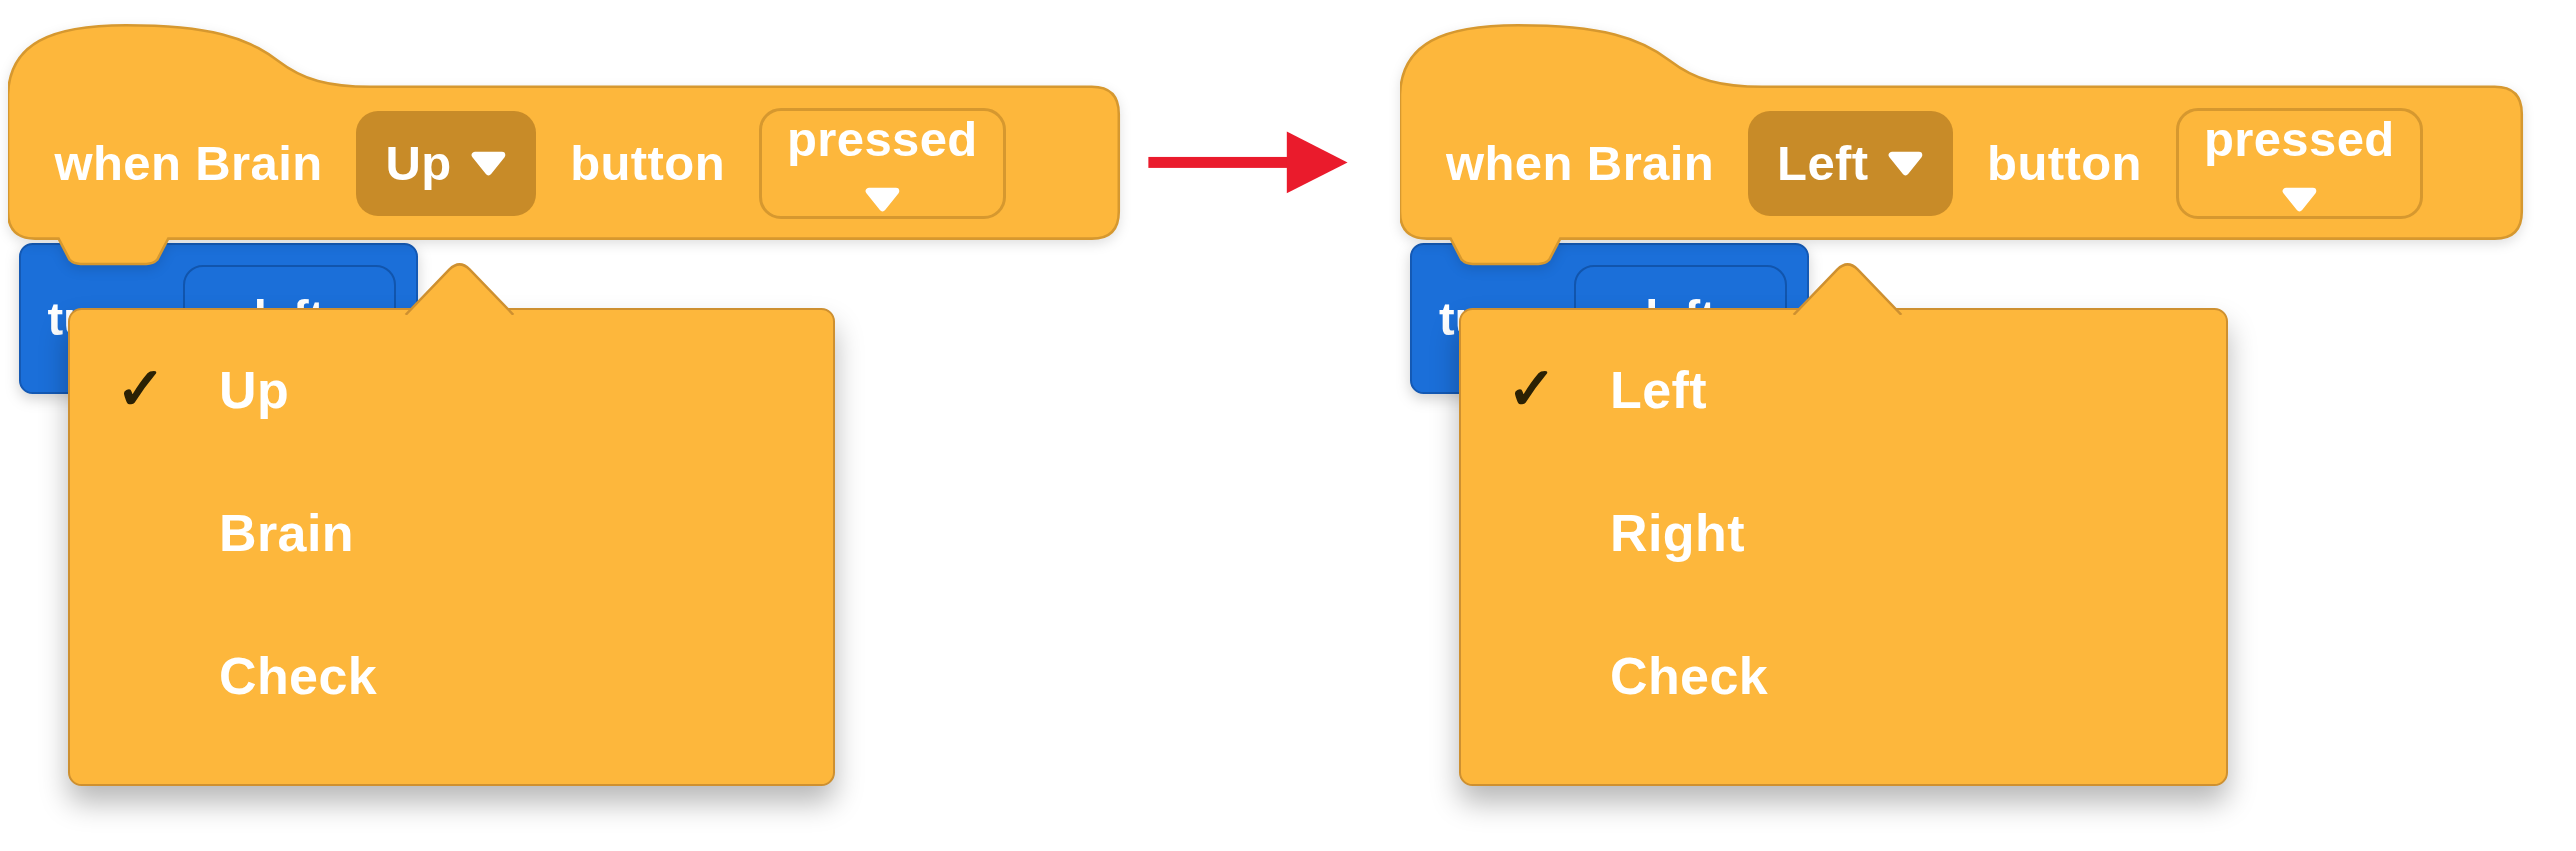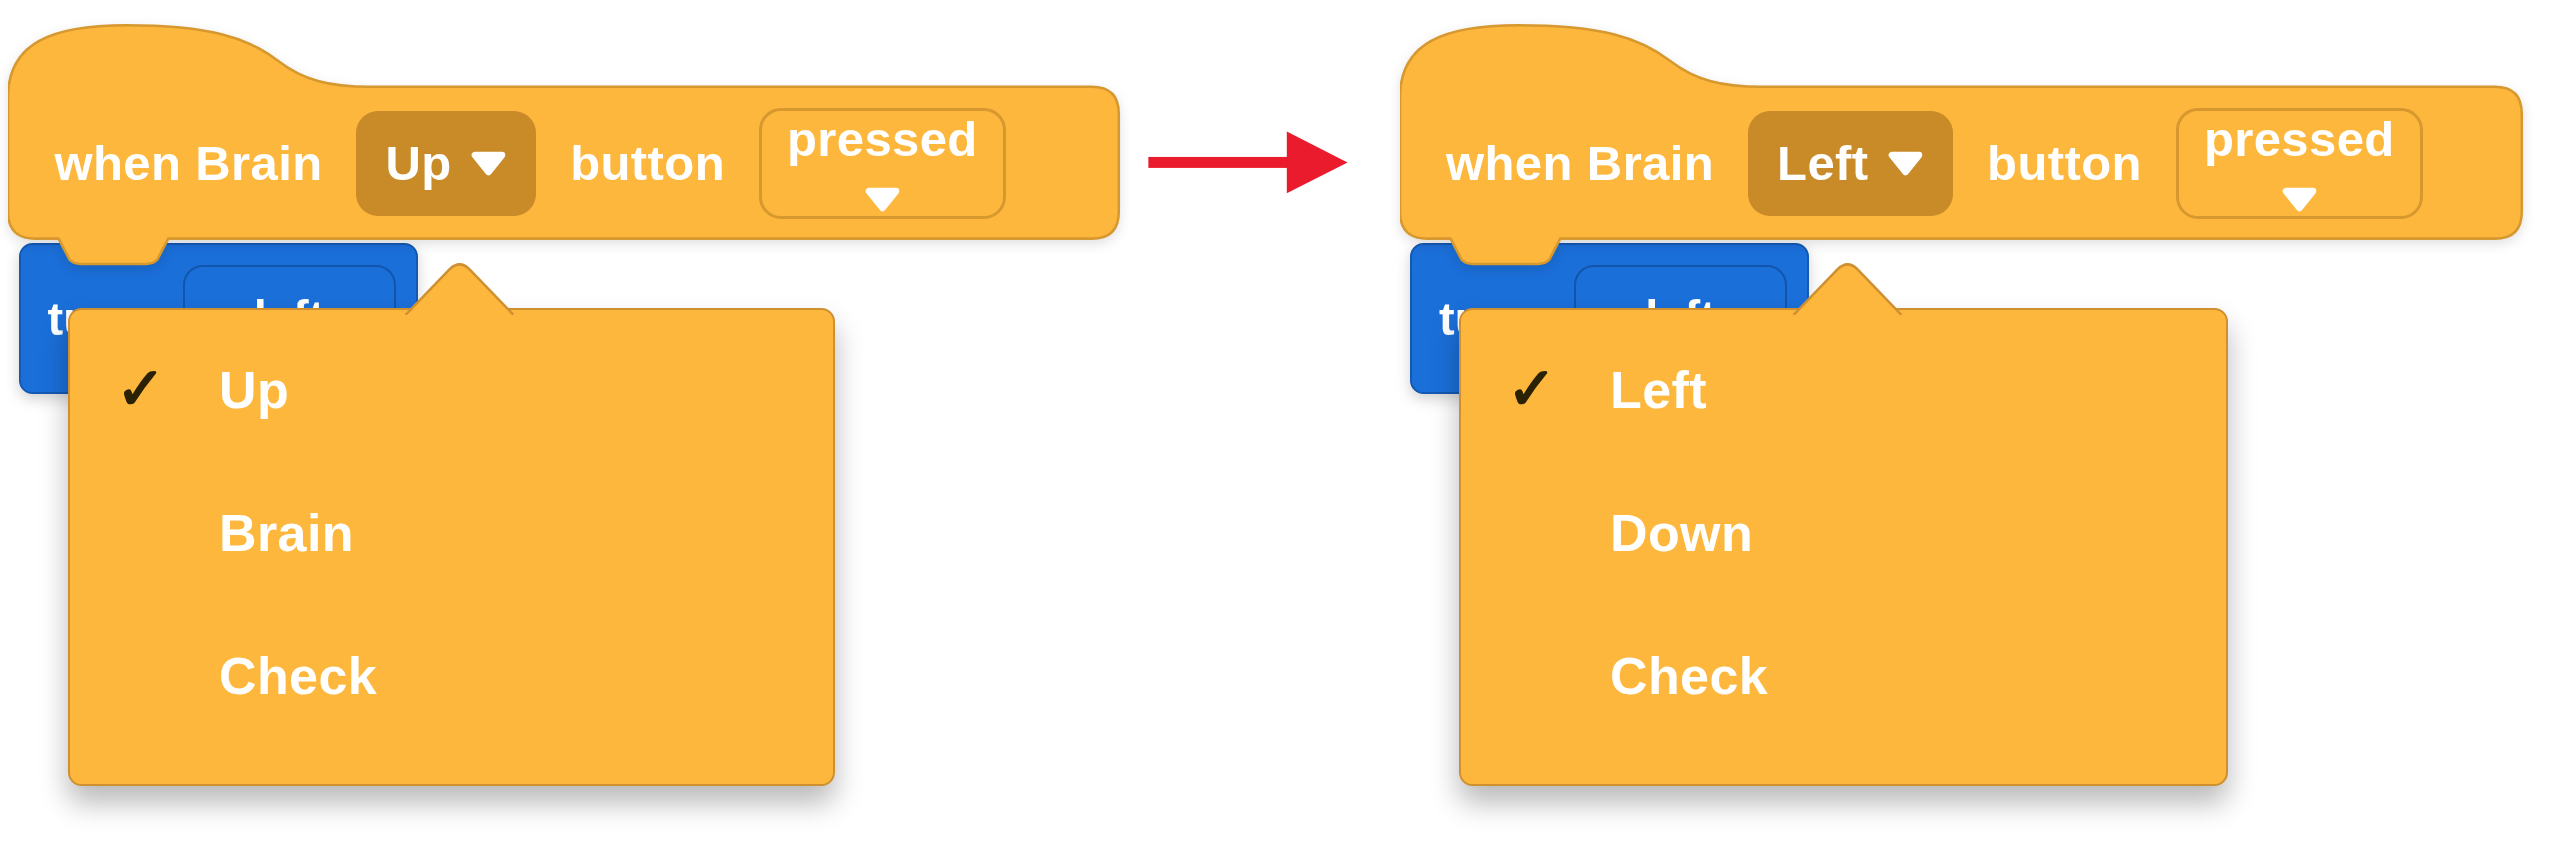--- a/index.html
+++ b/index.html
@@ -153,21 +153,21 @@
     </span>
   </div>
 
   <div class="menu-panel" style="left:1459px;top:308px;width:769px;">
     <div class="menu-item">
       <span class="menu-check">✓</span>
       <span class="menu-label">Left</span>
     </div>
     <div class="menu-item">
       <span class="menu-check"></span>
-      <span class="menu-label">Down</span>
+      <span class="menu-label">Right</span>
     </div>
     <div class="menu-item">
       <span class="menu-check"></span>
       <span class="menu-label">Check</span>
     </div>
   </div>
   <svg class="menu-caret" style="left:1792px;top:259px;" width="111" height="56" viewBox="0 0 132 66">
     <path d="M2 66 L54 12 Q66 0 78 12 L130 66 Z" fill="#fdb73c"></path>
     <path d="M2 66 L54 12 Q66 0 78 12 L130 66" fill="none" stroke="#ce9030" stroke-width="3"></path>
   </svg>

